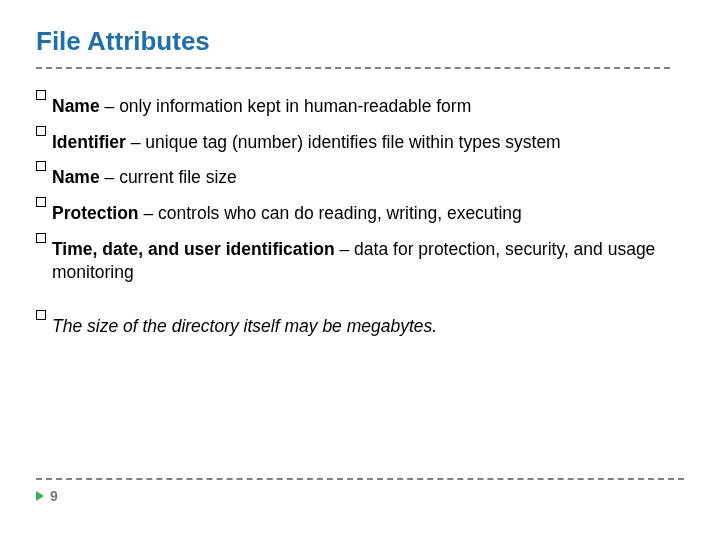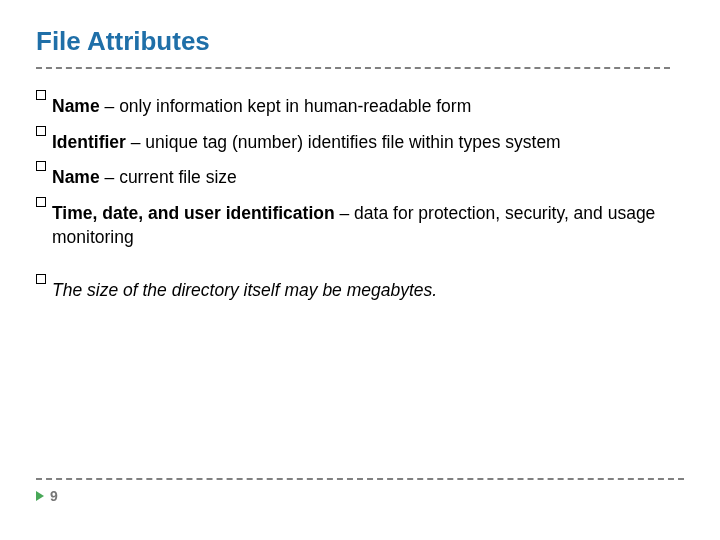--- a/index.html
+++ b/index.html
@@ -45,20 +45,26 @@
 
 
 
     <div class="item">
       <span class="box"></span>
       <span class="txt">
         <span class="term">Name</span><span> – current file size</span>
       </span>
     </div>
 
+    <div class="item">
+      <span class="box"></span>
+      <span class="txt">
+        <span class="term">Protection</span><span> – controls who can do reading, writing, executing</span>
+      </span>
+    </div>
 
     <div class="item">
       <span class="box"></span>
       <span class="txt">
         <span class="term">Time, date, and user identification</span><span> – data for protection, security, and usage monitoring</span>
       </span>
     </div>
 
     <div class="group-gap"></div>
 

